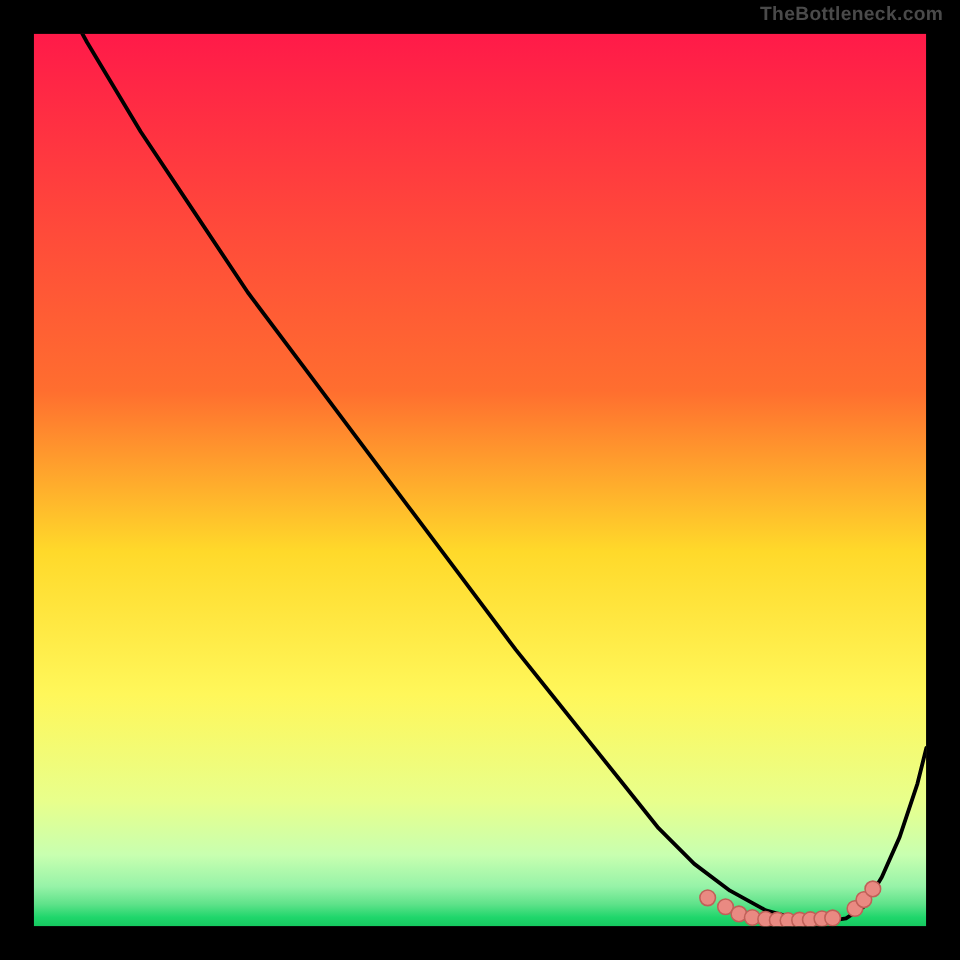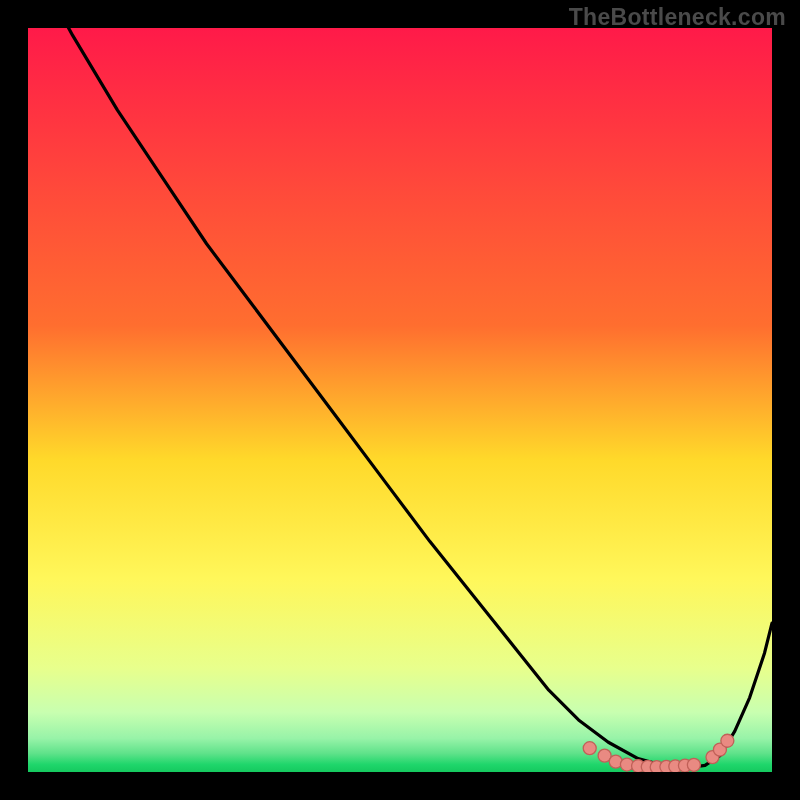--- a/index.html
+++ b/index.html
@@ -15,21 +15,21 @@
     position: relative;
     width: 800px;
     height: 800px;
     background: #000;
   }
   .watermark {
     position: absolute;
     top: 4px;
     right: 14px;
     color: #4a4a4a;
-    font-size: 23px;
+    font-size: 16px;
     font-weight: 600;
     letter-spacing: 0.3px;
     z-index: 10;
   }
   .plot-area {
     position: absolute;
     left: 28px;
     top: 28px;
     width: 744px;
     height: 744px;

